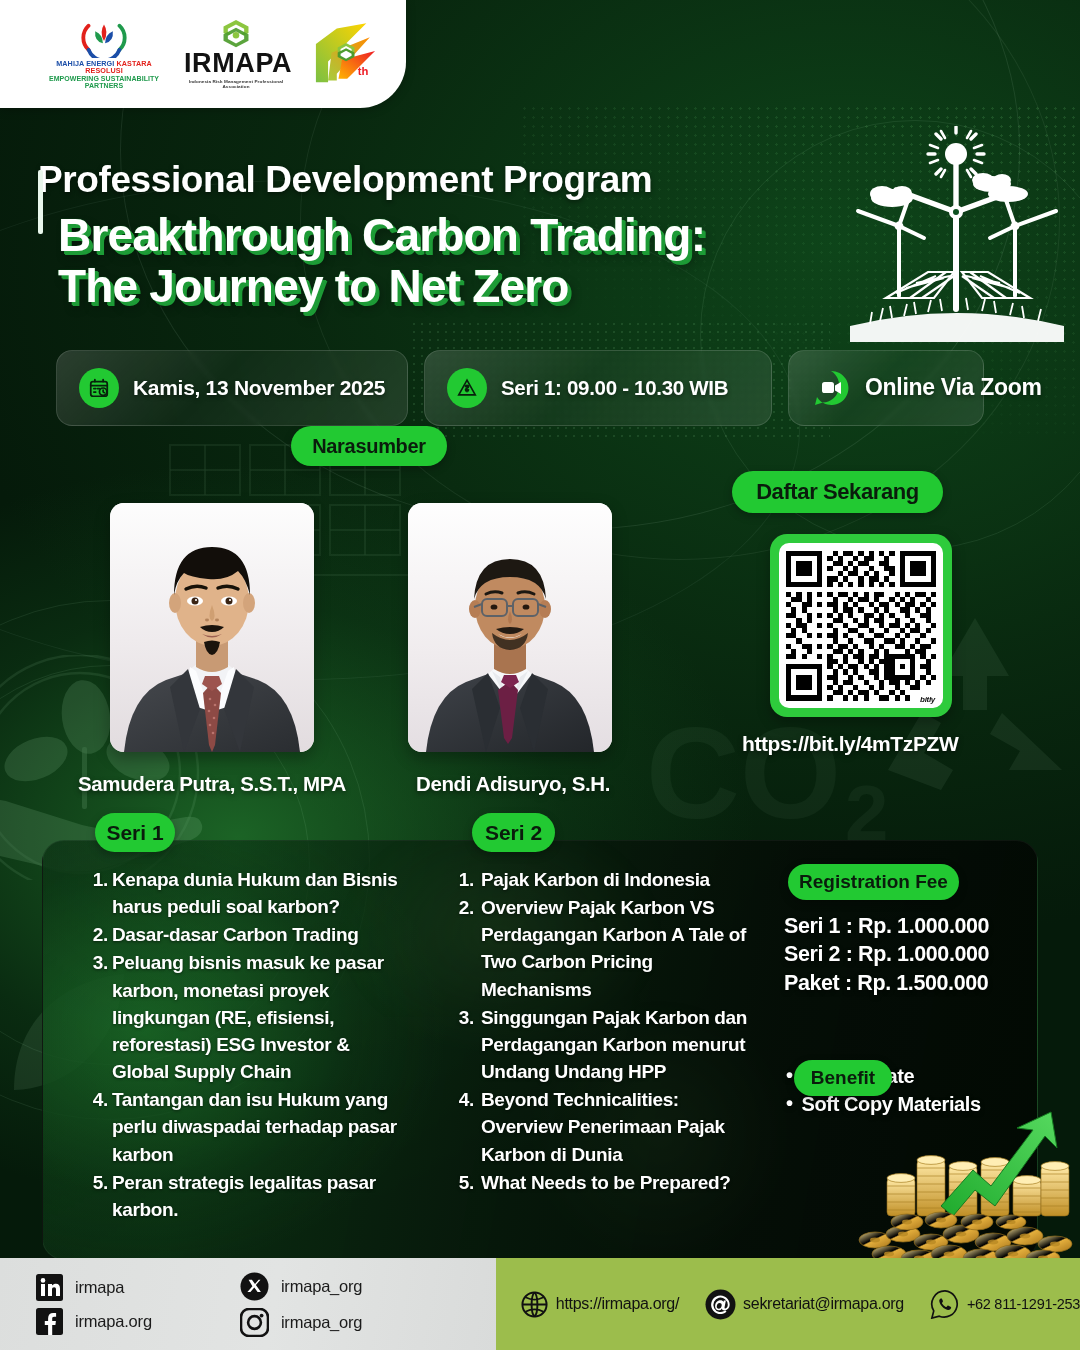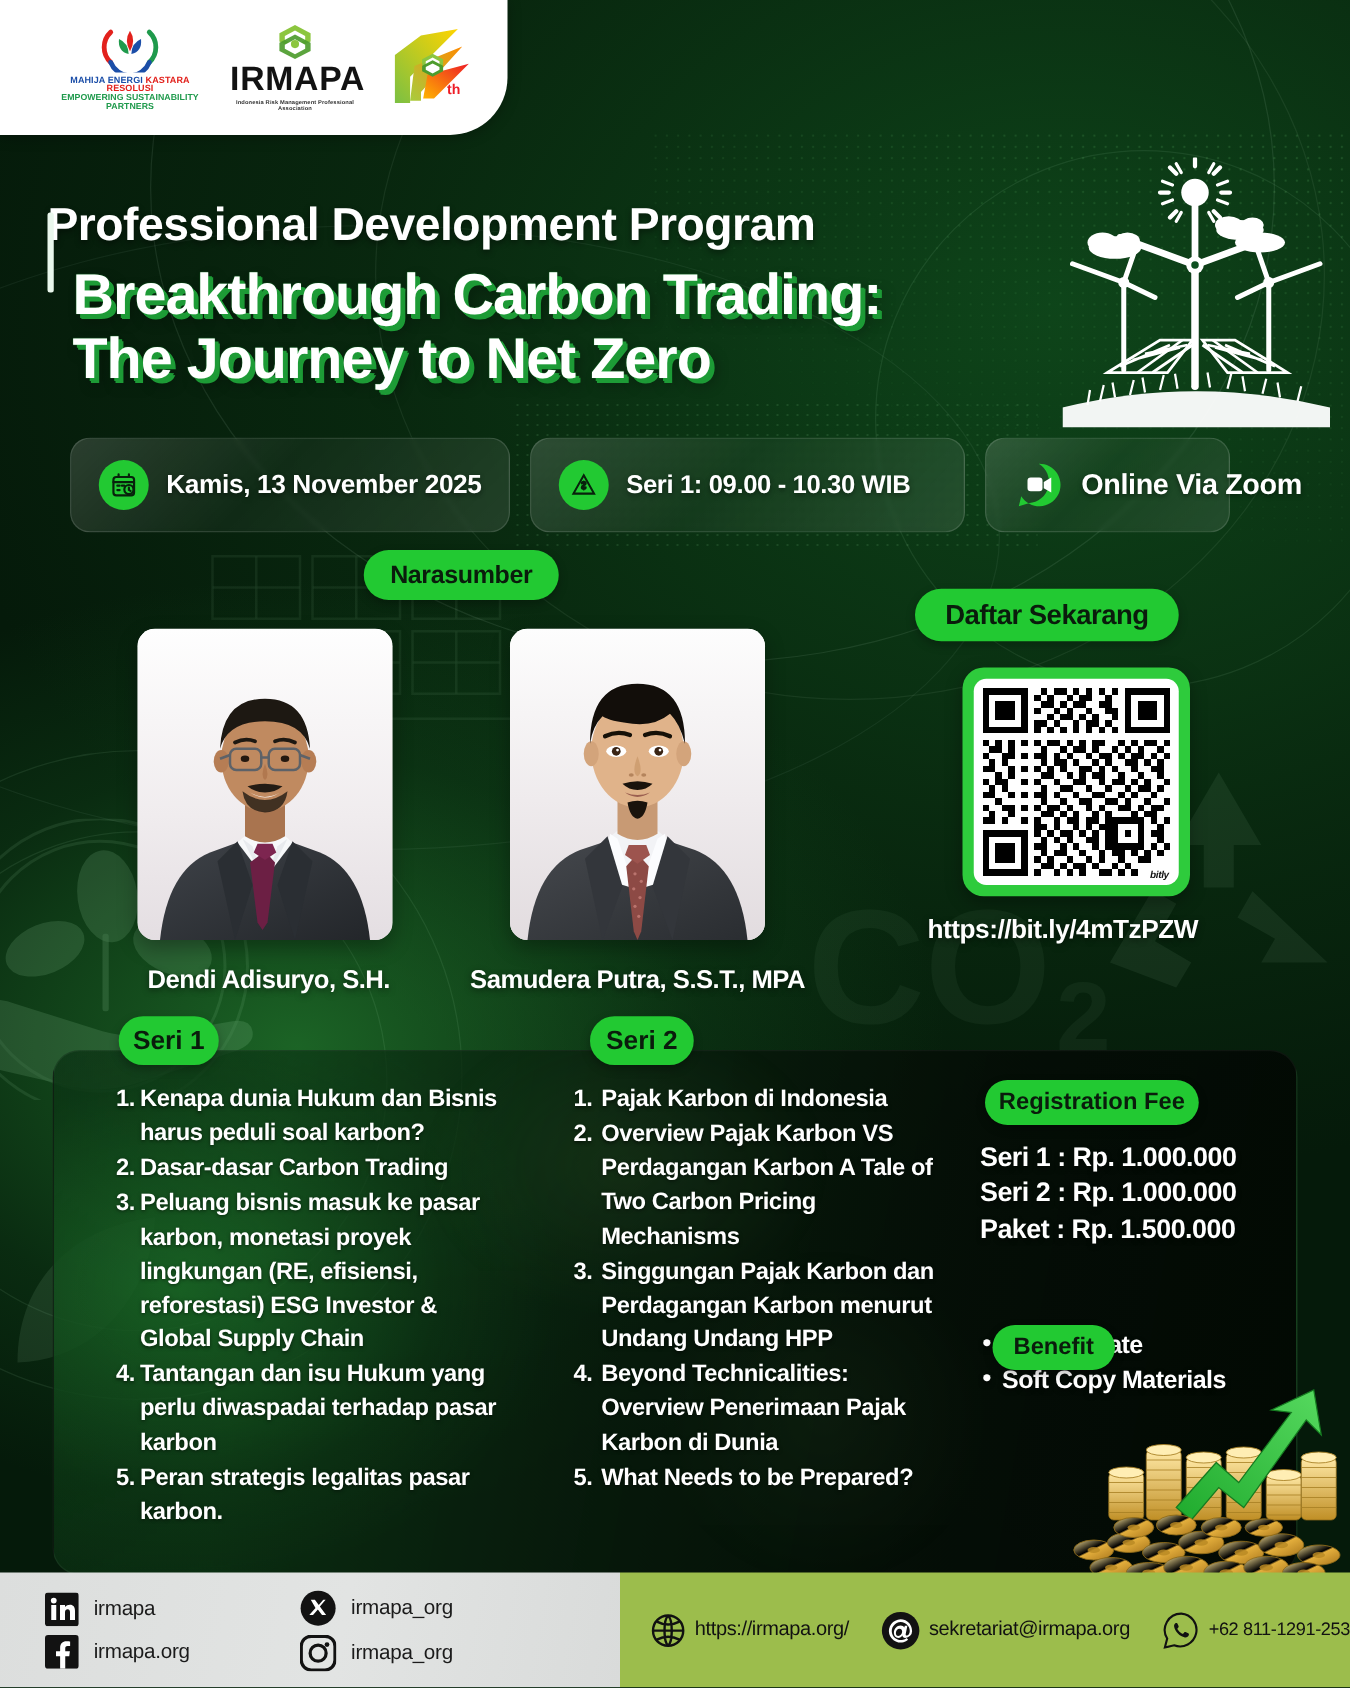--- a/index.html
+++ b/index.html
@@ -146,21 +146,21 @@
   #pill-date .pill-text { font-size:21px; }
 
   
   .tag-pill {
     display:inline-flex; align-items:center; justify-content:center;
     background:#22c932; color:#0a1c0c;
     font-weight:700; border-radius:999px;
     box-shadow:0 3px 8px rgba(0,0,0,.28);
   }
   #narasumber-tag {
-    position:absolute; left:291px; top:440px;
+    position:absolute; left:291px; top:426px;
     width:156px; height:40px; font-size:20px; z-index:24;
     letter-spacing:-0.3px;
   }
 
   .speakers { position:absolute; left:110px; top:503px; display:flex; gap:94px; z-index:22; }
   .speaker { width:204px; display:flex; flex-direction:column; align-items:center; }
   .sp-photo {
     width:204px; height:249px; border-radius:14px; overflow:hidden;
     background:linear-gradient(180deg,#fdfdfd 0%, #f2eff0 55%, #e8e3e6 100%);
     position:relative;
@@ -520,80 +520,20 @@
       <div class="pill-text">
         <span class="tline">Online Via Zoom</span>
       </div>
     </div>
   </div>
 
   <div class="tag-pill" id="narasumber-tag">Narasumber</div>
 
   <div class="speakers">
 
-    <div class="speaker" id="speaker-1">
-      <div class="sp-photo">
-        <svg viewBox="0 0 204 249" preserveAspectRatio="xMidYMid slice">
-          <defs>
-            <linearGradient id="bg1" x1="0" y1="0" x2="0" y2="1">
-              <stop offset="0" stop-color="#fefefe"></stop>
-                <stop offset=".6" stop-color="#f0ecee"></stop>
-                <stop offset="1" stop-color="#e4dee2"></stop>
-            </linearGradient>
-            <linearGradient id="suit1" x1="0" y1="0" x2="1" y2="1">
-              <stop offset="0" stop-color="#3e4248"></stop>
-                <stop offset="1" stop-color="#23262a"></stop>
-            </linearGradient>
-          </defs>
-          <rect width="204" height="249" fill="url(#bg1)"></rect>
-
-          <path d="M18 249 q6 -56 40 -70 l22 -8 h44 l22 8 q34 14 40 70z" fill="url(#suit1)"></path>
-
-          <path d="M80 171 L102 200 L124 171 L116 164 H88z" fill="#f7f8fa"></path>
-          <path d="M84 168 L102 204 L92 174z" fill="#e8eaee"></path>
-          <path d="M120 168 L102 204 L112 174z" fill="#e8eaee"></path>
-
-          <path d="M102 178 l8 9 -6 48 -4 6 -4 -6 -6 -48z" fill="#6c1f44"></path>
-          <path d="M96 172 h12 l3 7 -9 6 -9 -6z" fill="#7d2550"></path>
-
-          <path d="M80 170 L64 186 L78 249 L92 205z" fill="#2a2e33"></path>
-          <path d="M124 170 L140 186 L126 249 L112 205z" fill="#2a2e33"></path>
-
-          <path d="M86 138 h32 v28 q-16 10 -32 0z" fill="#a9744f"></path>
-
-          <ellipse cx="102" cy="104" rx="35" ry="42" fill="#c08a60"></ellipse>
-
-          <ellipse cx="67" cy="106" rx="6" ry="9" fill="#b67d54"></ellipse>
-          <ellipse cx="137" cy="106" rx="6" ry="9" fill="#b67d54"></ellipse>
-
-          <path d="M66 96 q2 -40 36 -40 q34 0 36 40 q-6 -22 -36 -22 q-30 0 -36 22z" fill="#1d1812"></path>
-
-          <g stroke="#5d6268" stroke-width="2" fill="none">
-            <rect x="74" y="96" width="25" height="17" rx="5"></rect>
-            <rect x="105" y="96" width="25" height="17" rx="5"></rect>
-            <path d="M99 103 h6 M74 101 l-8 3 M130 101 l8 3"></path>
-          </g>
-
-          <ellipse cx="86" cy="104" rx="3.4" ry="2.6" fill="#24180f"></ellipse>
-          <ellipse cx="118" cy="104" rx="3.4" ry="2.6" fill="#24180f"></ellipse>
-
-          <path d="M78 91 q8 -4 16 -1" stroke="#1d1812" stroke-width="3" fill="none" stroke-linecap="round"></path>
-          <path d="M110 90 q8 -3 16 1" stroke="#1d1812" stroke-width="3" fill="none" stroke-linecap="round"></path>
-
-          <path d="M102 108 q-4 10 0 13 q4 -3 0 -13" fill="#ab7049" opacity=".7"></path>
-
-          <path d="M88 126 q14 -4 28 0 q-6 5 -14 5 q-8 0 -14 -5z" fill="#241c14"></path>
-          <path d="M84 130 q18 14 36 0 q-2 16 -18 17 q-16 -1 -18 -17z" fill="#2a2118" opacity=".85"></path>
-
-          <path d="M90 131 q12 8 24 0 q-12 7 -24 0z" fill="#fdfdfd"></path>
-        </svg>
-      </div>
-      <div class="sp-name">Dendi Adisuryo, S.H.</div>
-    </div>
-
     <div class="speaker" id="speaker-2">
       <div class="sp-photo">
         <svg viewBox="0 0 204 249" preserveAspectRatio="xMidYMid slice">
           <defs>
             <linearGradient id="bg2" x1="0" y1="0" x2="0" y2="1">
               <stop offset="0" stop-color="#fdfdfd"></stop>
                 <stop offset=".55" stop-color="#efebed"></stop>
                 <stop offset="1" stop-color="#e2dcdf"></stop>
             </linearGradient>
             <linearGradient id="suit2" x1="0" y1="0" x2="1" y2="1">
@@ -651,20 +591,80 @@
           <ellipse cx="107" cy="117" rx="2" ry="1.4" fill="#b4845c"></ellipse>
 
           <path d="M90 124 q12 -4 24 0 q-5 5 -12 5 q-7 0 -12 -5z" fill="#1a130c"></path>
 
           <path d="M92 131 q10 4 20 0 q-10 7 -20 0z" fill="#9b5f50"></path>
 
           <path d="M94 139 q8 -3 16 0 q-2 12 -8 13 q-6 -1 -8 -13z" fill="#1a130c"></path>
         </svg>
       </div>
       <div class="sp-name">Samudera Putra, S.S.T., MPA</div>
+    </div>
+
+    <div class="speaker" id="speaker-1">
+      <div class="sp-photo">
+        <svg viewBox="0 0 204 249" preserveAspectRatio="xMidYMid slice">
+          <defs>
+            <linearGradient id="bg1" x1="0" y1="0" x2="0" y2="1">
+              <stop offset="0" stop-color="#fefefe"></stop>
+                <stop offset=".6" stop-color="#f0ecee"></stop>
+                <stop offset="1" stop-color="#e4dee2"></stop>
+            </linearGradient>
+            <linearGradient id="suit1" x1="0" y1="0" x2="1" y2="1">
+              <stop offset="0" stop-color="#3e4248"></stop>
+                <stop offset="1" stop-color="#23262a"></stop>
+            </linearGradient>
+          </defs>
+          <rect width="204" height="249" fill="url(#bg1)"></rect>
+
+          <path d="M18 249 q6 -56 40 -70 l22 -8 h44 l22 8 q34 14 40 70z" fill="url(#suit1)"></path>
+
+          <path d="M80 171 L102 200 L124 171 L116 164 H88z" fill="#f7f8fa"></path>
+          <path d="M84 168 L102 204 L92 174z" fill="#e8eaee"></path>
+          <path d="M120 168 L102 204 L112 174z" fill="#e8eaee"></path>
+
+          <path d="M102 178 l8 9 -6 48 -4 6 -4 -6 -6 -48z" fill="#6c1f44"></path>
+          <path d="M96 172 h12 l3 7 -9 6 -9 -6z" fill="#7d2550"></path>
+
+          <path d="M80 170 L64 186 L78 249 L92 205z" fill="#2a2e33"></path>
+          <path d="M124 170 L140 186 L126 249 L112 205z" fill="#2a2e33"></path>
+
+          <path d="M86 138 h32 v28 q-16 10 -32 0z" fill="#a9744f"></path>
+
+          <ellipse cx="102" cy="104" rx="35" ry="42" fill="#c08a60"></ellipse>
+
+          <ellipse cx="67" cy="106" rx="6" ry="9" fill="#b67d54"></ellipse>
+          <ellipse cx="137" cy="106" rx="6" ry="9" fill="#b67d54"></ellipse>
+
+          <path d="M66 96 q2 -40 36 -40 q34 0 36 40 q-6 -22 -36 -22 q-30 0 -36 22z" fill="#1d1812"></path>
+
+          <g stroke="#5d6268" stroke-width="2" fill="none">
+            <rect x="74" y="96" width="25" height="17" rx="5"></rect>
+            <rect x="105" y="96" width="25" height="17" rx="5"></rect>
+            <path d="M99 103 h6 M74 101 l-8 3 M130 101 l8 3"></path>
+          </g>
+
+          <ellipse cx="86" cy="104" rx="3.4" ry="2.6" fill="#24180f"></ellipse>
+          <ellipse cx="118" cy="104" rx="3.4" ry="2.6" fill="#24180f"></ellipse>
+
+          <path d="M78 91 q8 -4 16 -1" stroke="#1d1812" stroke-width="3" fill="none" stroke-linecap="round"></path>
+          <path d="M110 90 q8 -3 16 1" stroke="#1d1812" stroke-width="3" fill="none" stroke-linecap="round"></path>
+
+          <path d="M102 108 q-4 10 0 13 q4 -3 0 -13" fill="#ab7049" opacity=".7"></path>
+
+          <path d="M88 126 q14 -4 28 0 q-6 5 -14 5 q-8 0 -14 -5z" fill="#241c14"></path>
+          <path d="M84 130 q18 14 36 0 q-2 16 -18 17 q-16 -1 -18 -17z" fill="#2a2118" opacity=".85"></path>
+
+          <path d="M90 131 q12 8 24 0 q-12 7 -24 0z" fill="#fdfdfd"></path>
+        </svg>
+      </div>
+      <div class="sp-name">Dendi Adisuryo, S.H.</div>
     </div>
   </div>
 
   <div class="tag-pill" id="daftar-tag">Daftar Sekarang</div>
 
   <div class="qr-frame">
     <div class="qr-inner">
       <svg viewBox="0 0 29 29" shape-rendering="crispEdges">
         <rect width="29" height="29" fill="#fff"></rect>
         <g fill="#000">

